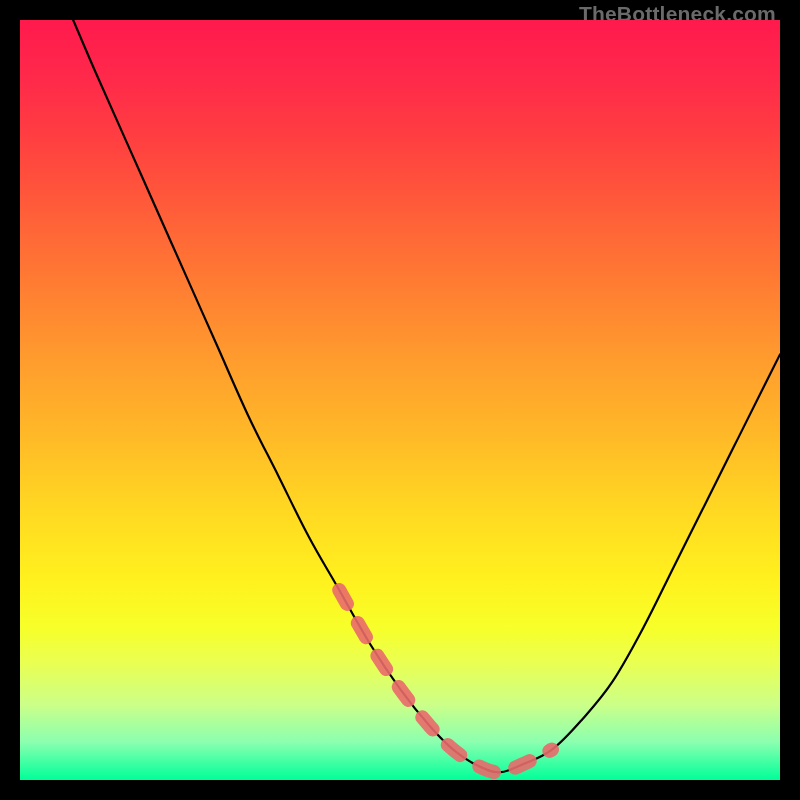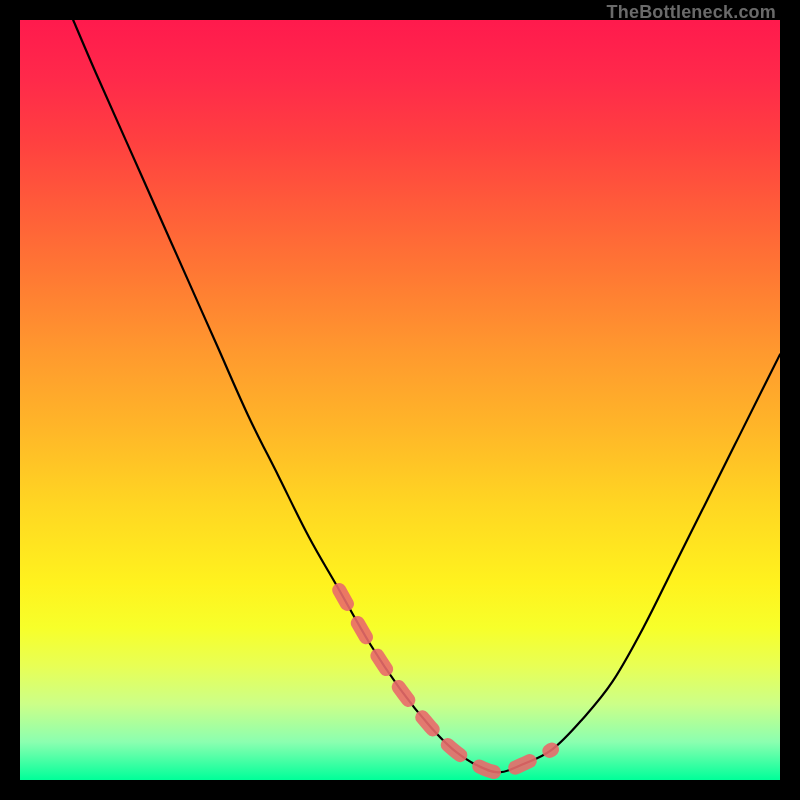--- a/index.html
+++ b/index.html
@@ -30,21 +30,21 @@
       #e8ff55 85%,
       #ccff88 90%,
       #8bffb0 95%,
       #00ff99 100%);
   }
   .watermark {
     position: absolute;
     top: 2px;
     right: 24px;
     font-family: Arial, Helvetica, sans-serif;
-    font-size: 18px;
+    font-size: 21px;
     font-weight: bold;
     color: #6a6a6a;
     letter-spacing: 0.2px;
   }
   svg.curve {
     position: absolute;
     left: 0; top: 0;
     width: 760px; height: 760px;
   }
 </style>

